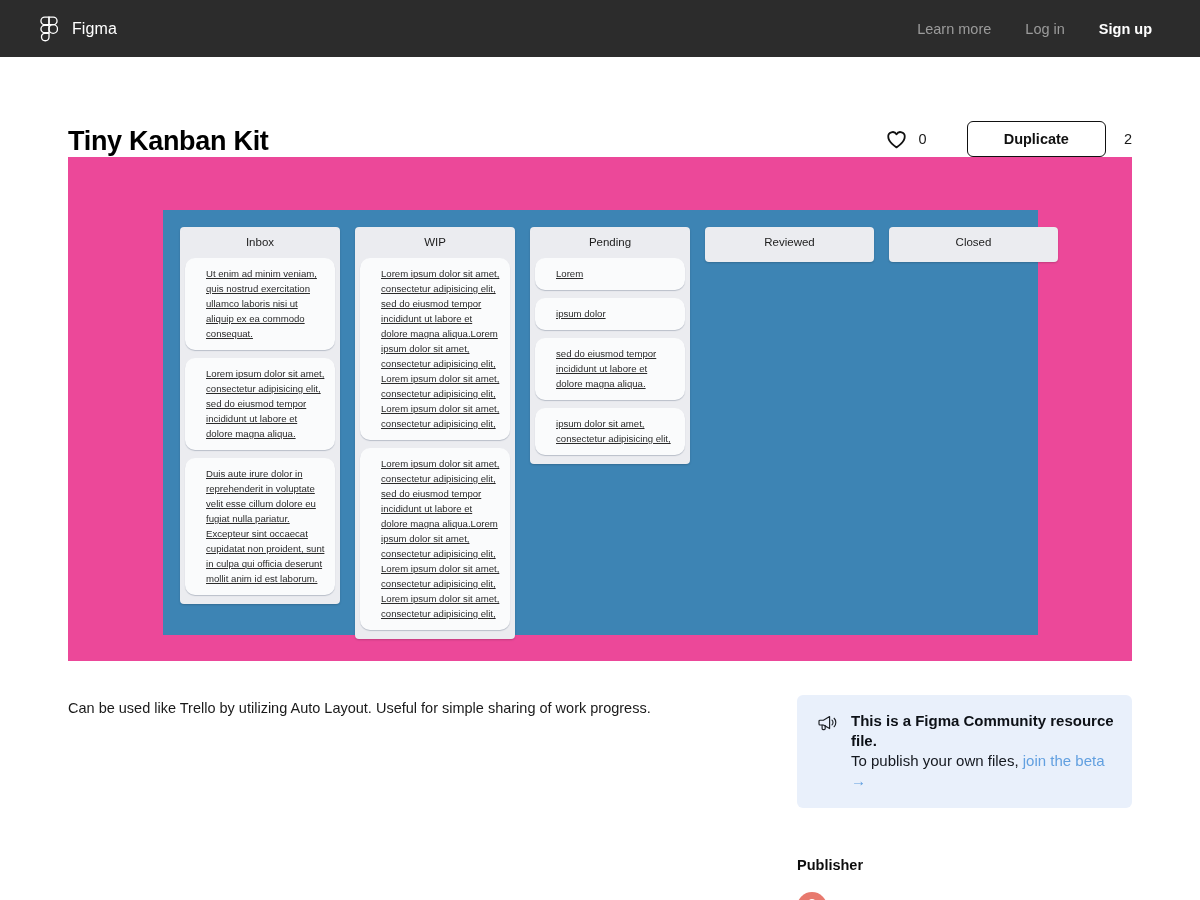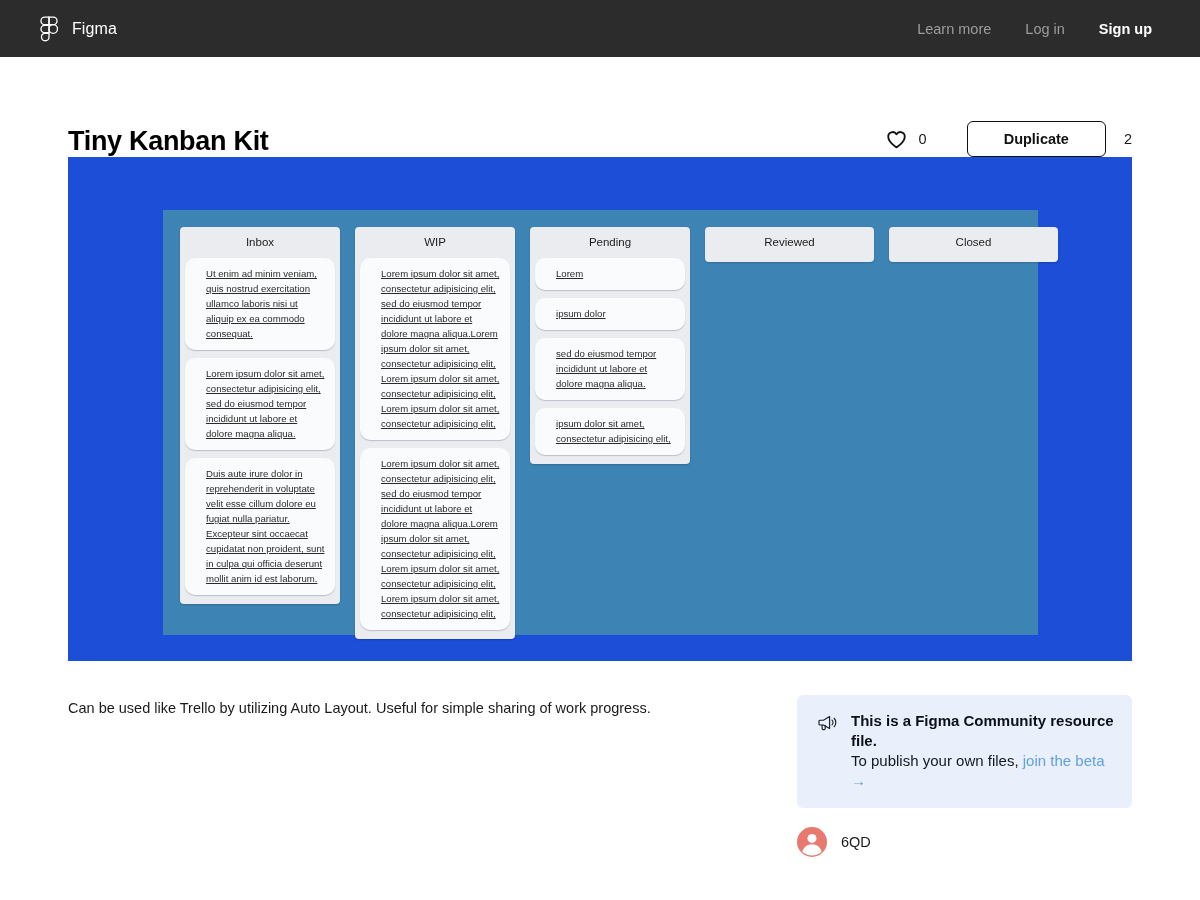--- a/index.html
+++ b/index.html
@@ -88,21 +88,21 @@
     cursor: pointer;
   }
   .dup-count {
     margin-left: 18px;
     font-size: 14.5px;
     color: #1a1a1a;
   }
 
   
   .canvas {
-    background: #1d4ed8;
+    background: #ec4899;
     height: 504px;
     position: relative;
     overflow: hidden;
   }
 
   .board {
     position: absolute;
     left: 95px;
     top: 53px;
     width: 875px;
@@ -301,20 +301,21 @@
             <path d="M15 7.1c.7.6 1 1.4 1 2.4s-.3 1.8-1 2.4"></path>
             <path d="M17.1 5.3c1.1 1 1.7 2.4 1.7 4.2s-.6 3.2-1.7 4.2"></path>
           </svg>
         </span>
         <div class="notice-text">
           <span class="notice-title">This is a Figma Community resource file.</span>
           <span class="notice-sub">To publish your own files, </span><a class="beta-link" href="#">join the beta →</a>
         </div>
       </div>
 
+      <div class="publisher-head">Publisher</div>
       <div class="publisher-row">
         <span class="avatar">
           <svg viewBox="0 0 30 30" width="30" height="30">
             <circle cx="15" cy="11.4" r="4.5" fill="#ffffff"></circle>
             <path d="M15 17.2c5 0 9 3.4 9.6 7.9a15 15 0 0 1-19.2 0c.6-4.5 4.6-7.9 9.6-7.9z" fill="#ffffff"></path>
           </svg>
         </span>
         <span class="publisher-name">6QD</span>
       </div>
 

